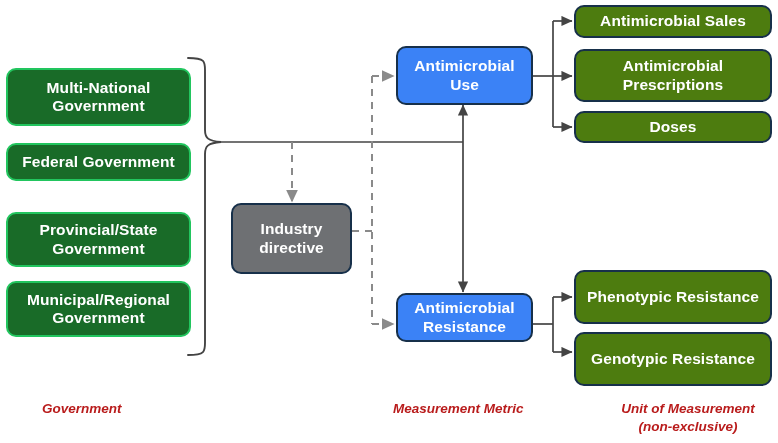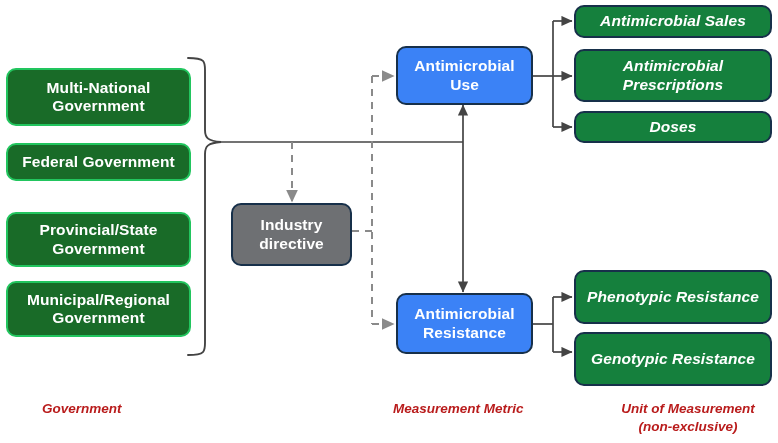--- a/index.html
+++ b/index.html
@@ -15,21 +15,21 @@
     display:flex;align-items:center;justify-content:center;
     text-align:center;color:#ffffff;
     border-radius:10px;
     font-weight:700;
     line-height:1.18;
     letter-spacing:.1px;
     z-index:2;
   }
   .node.green{background:#196B28;border:2px solid #22c55e;font-size:15.5px;}
   .node.blue{background:#3b82f6;border:2px solid #17304a;font-size:15.5px;}
-  .node.navy{background:#15803d;border:2px solid #17304a;font-size:15.5px;font-style:italic;}
+  .node.navy{background:#4d7c0f;border:2px solid #17304a;font-size:15.5px;}
   .node.gray{background:#6E7073;border:2px solid #17304a;font-size:15.5px;}
   .colheading{
     position:absolute;
     font-weight:700;font-style:italic;
     font-size:13.5px;color:#b91c1c;
     line-height:1.35;z-index:2;
     white-space:pre-line;
   }
   .ch-center{text-align:center;}
 </style>
@@ -85,28 +85,28 @@
   <div class="node green" style="left:6px;top:143px;width:185px;height:38px;">
     <span>Federal Government</span>
   </div>
   <div class="node green" style="left:6px;top:212px;width:185px;height:55px;">
     <span>Provincial/State Government</span>
   </div>
   <div class="node green" style="left:6px;top:281px;width:185px;height:56px;">
     <span>Municipal/Regional Government</span>
   </div>
 
-  <div class="node gray" style="left:231px;top:203px;width:121px;height:63px;">
+  <div class="node gray" style="left:231px;top:203px;width:121px;height:71px;">
     <span>Industry directive</span>
   </div>
 
   <div class="node blue" style="left:396px;top:46px;width:137px;height:59px;">
     <span>Antimicrobial Use</span>
   </div>
-  <div class="node blue" style="left:396px;top:293px;width:137px;height:61px;">
+  <div class="node blue" style="left:396px;top:293px;width:137px;height:49px;">
     <span>Antimicrobial Resistance</span>
   </div>
 
   <div class="node navy" style="left:574px;top:5px;width:198px;height:33px;">
     <span>Antimicrobial Sales</span>
   </div>
   <div class="node navy" style="left:574px;top:49px;width:198px;height:53px;">
     <span>Antimicrobial Prescriptions</span>
   </div>
   <div class="node navy" style="left:574px;top:270px;width:198px;height:54px;">

